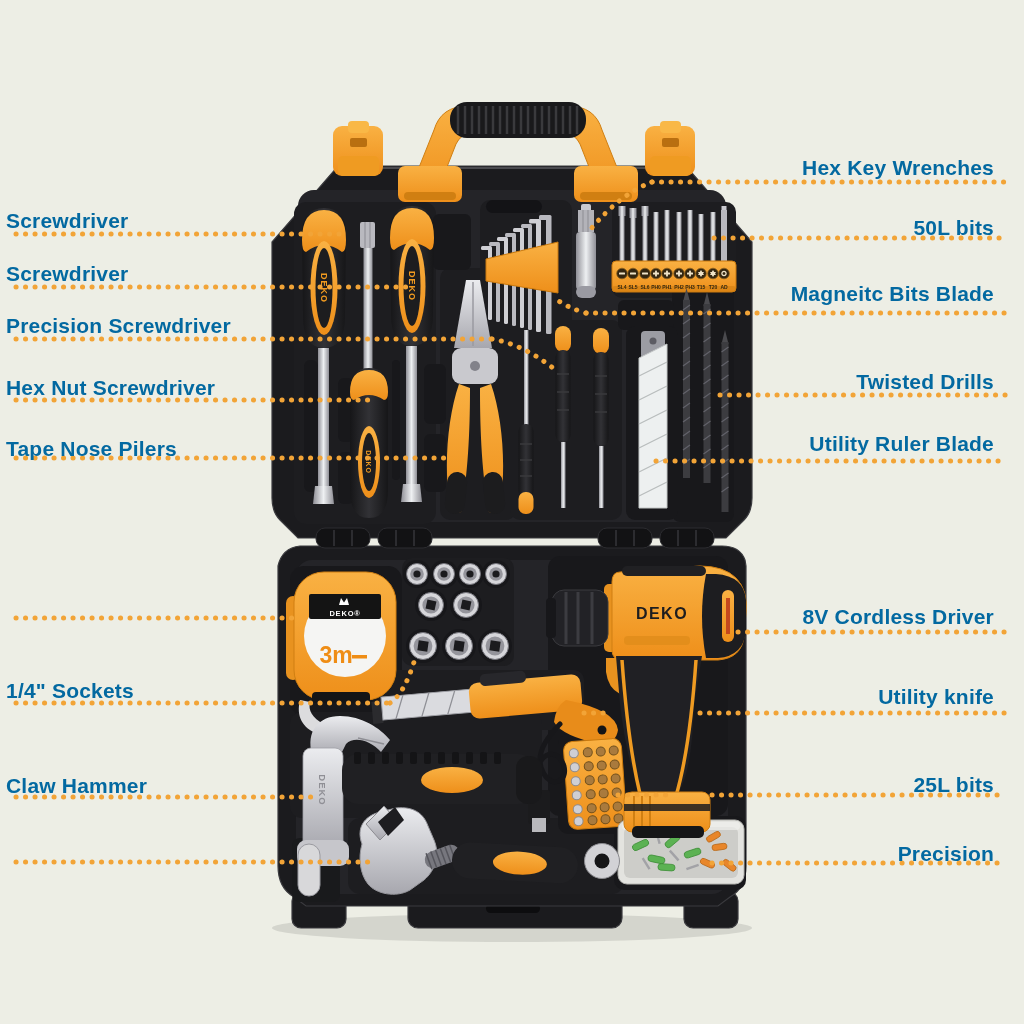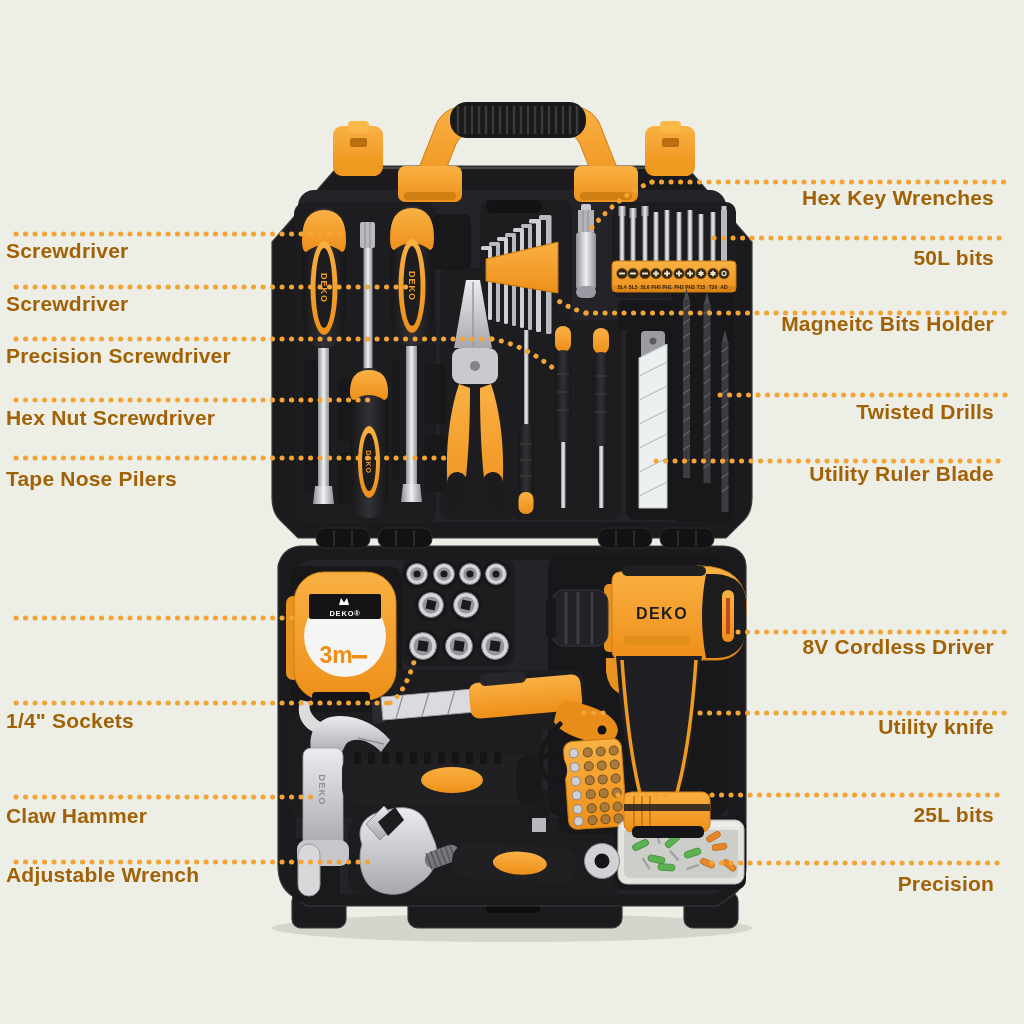--- a/index.html
+++ b/index.html
@@ -1,20 +1,20 @@
 <!DOCTYPE html>
 <html><head>
 <meta charset="utf-8">
 <style>
   html,body{margin:0;padding:0;background:#edeee5;}
   .stage{position:relative;width:1024px;height:1024px;background:#edeee5;overflow:hidden;
          font-family:"Liberation Sans",sans-serif;}
   .stage svg{position:absolute;left:0;top:0;}
-  .lbl{position:absolute;font:700 21px/26px "Liberation Sans",sans-serif;color:#a16207;
-       letter-spacing:.2px;white-space:nowrap;margin-top:30px;}
+  .lbl{position:absolute;font:700 21px/26px "Liberation Sans",sans-serif;color:#0369a1;
+       letter-spacing:.2px;white-space:nowrap;}
   .lbl.left{left:6px;}
   .lbl.right{right:30px;text-align:right;}
   .dots line,.dots path{stroke:#f2a437;stroke-width:5;stroke-dasharray:0.1 9.4;
        stroke-linecap:round;fill:none;}
   .cs{fill:#1b1b1e;stroke:#3a3a3e;stroke-width:1.2;}
   .tray{fill:#242428;}
   .zone{fill:#1d1d20;}
   .pkt{fill:#18181b;}
   .or{fill:url(#gOr);}
   .or2{fill:#e8921f;}
@@ -497,23 +497,22 @@
   </g>
 </svg>
 
   <div class="lbl left" style="top:208px">Screwdriver</div>
   <div class="lbl left" style="top:261px">Screwdriver</div>
   <div class="lbl left" style="top:313px">Precision Screwdriver</div>
   <div class="lbl left" style="top:375px">Hex Nut Screwdriver</div>
   <div class="lbl left" style="top:436px">Tape Nose Pilers</div>
   <div class="lbl left" style="top:678px">1/4" Sockets</div>
   <div class="lbl left" style="top:773px">Claw Hammer</div>
-  <div class="lbl left" style="top:832px">Adjustable Wrench</div>
   <div class="lbl right" style="top:155px">Hex Key Wrenches</div>
   <div class="lbl right" style="top:215px">50L bits</div>
-  <div class="lbl right" style="top:281px">Magneitc Bits Holder</div>
+  <div class="lbl right" style="top:281px">Magneitc Bits Blade</div>
   <div class="lbl right" style="top:369px">Twisted Drills</div>
   <div class="lbl right" style="top:431px">Utility Ruler Blade</div>
   <div class="lbl right" style="top:604px">8V Cordless Driver</div>
   <div class="lbl right" style="top:684px">Utility knife</div>
   <div class="lbl right" style="top:772px">25L bits</div>
   <div class="lbl right" style="top:841px">Precision</div>
 </div>
 
 </body></html>

